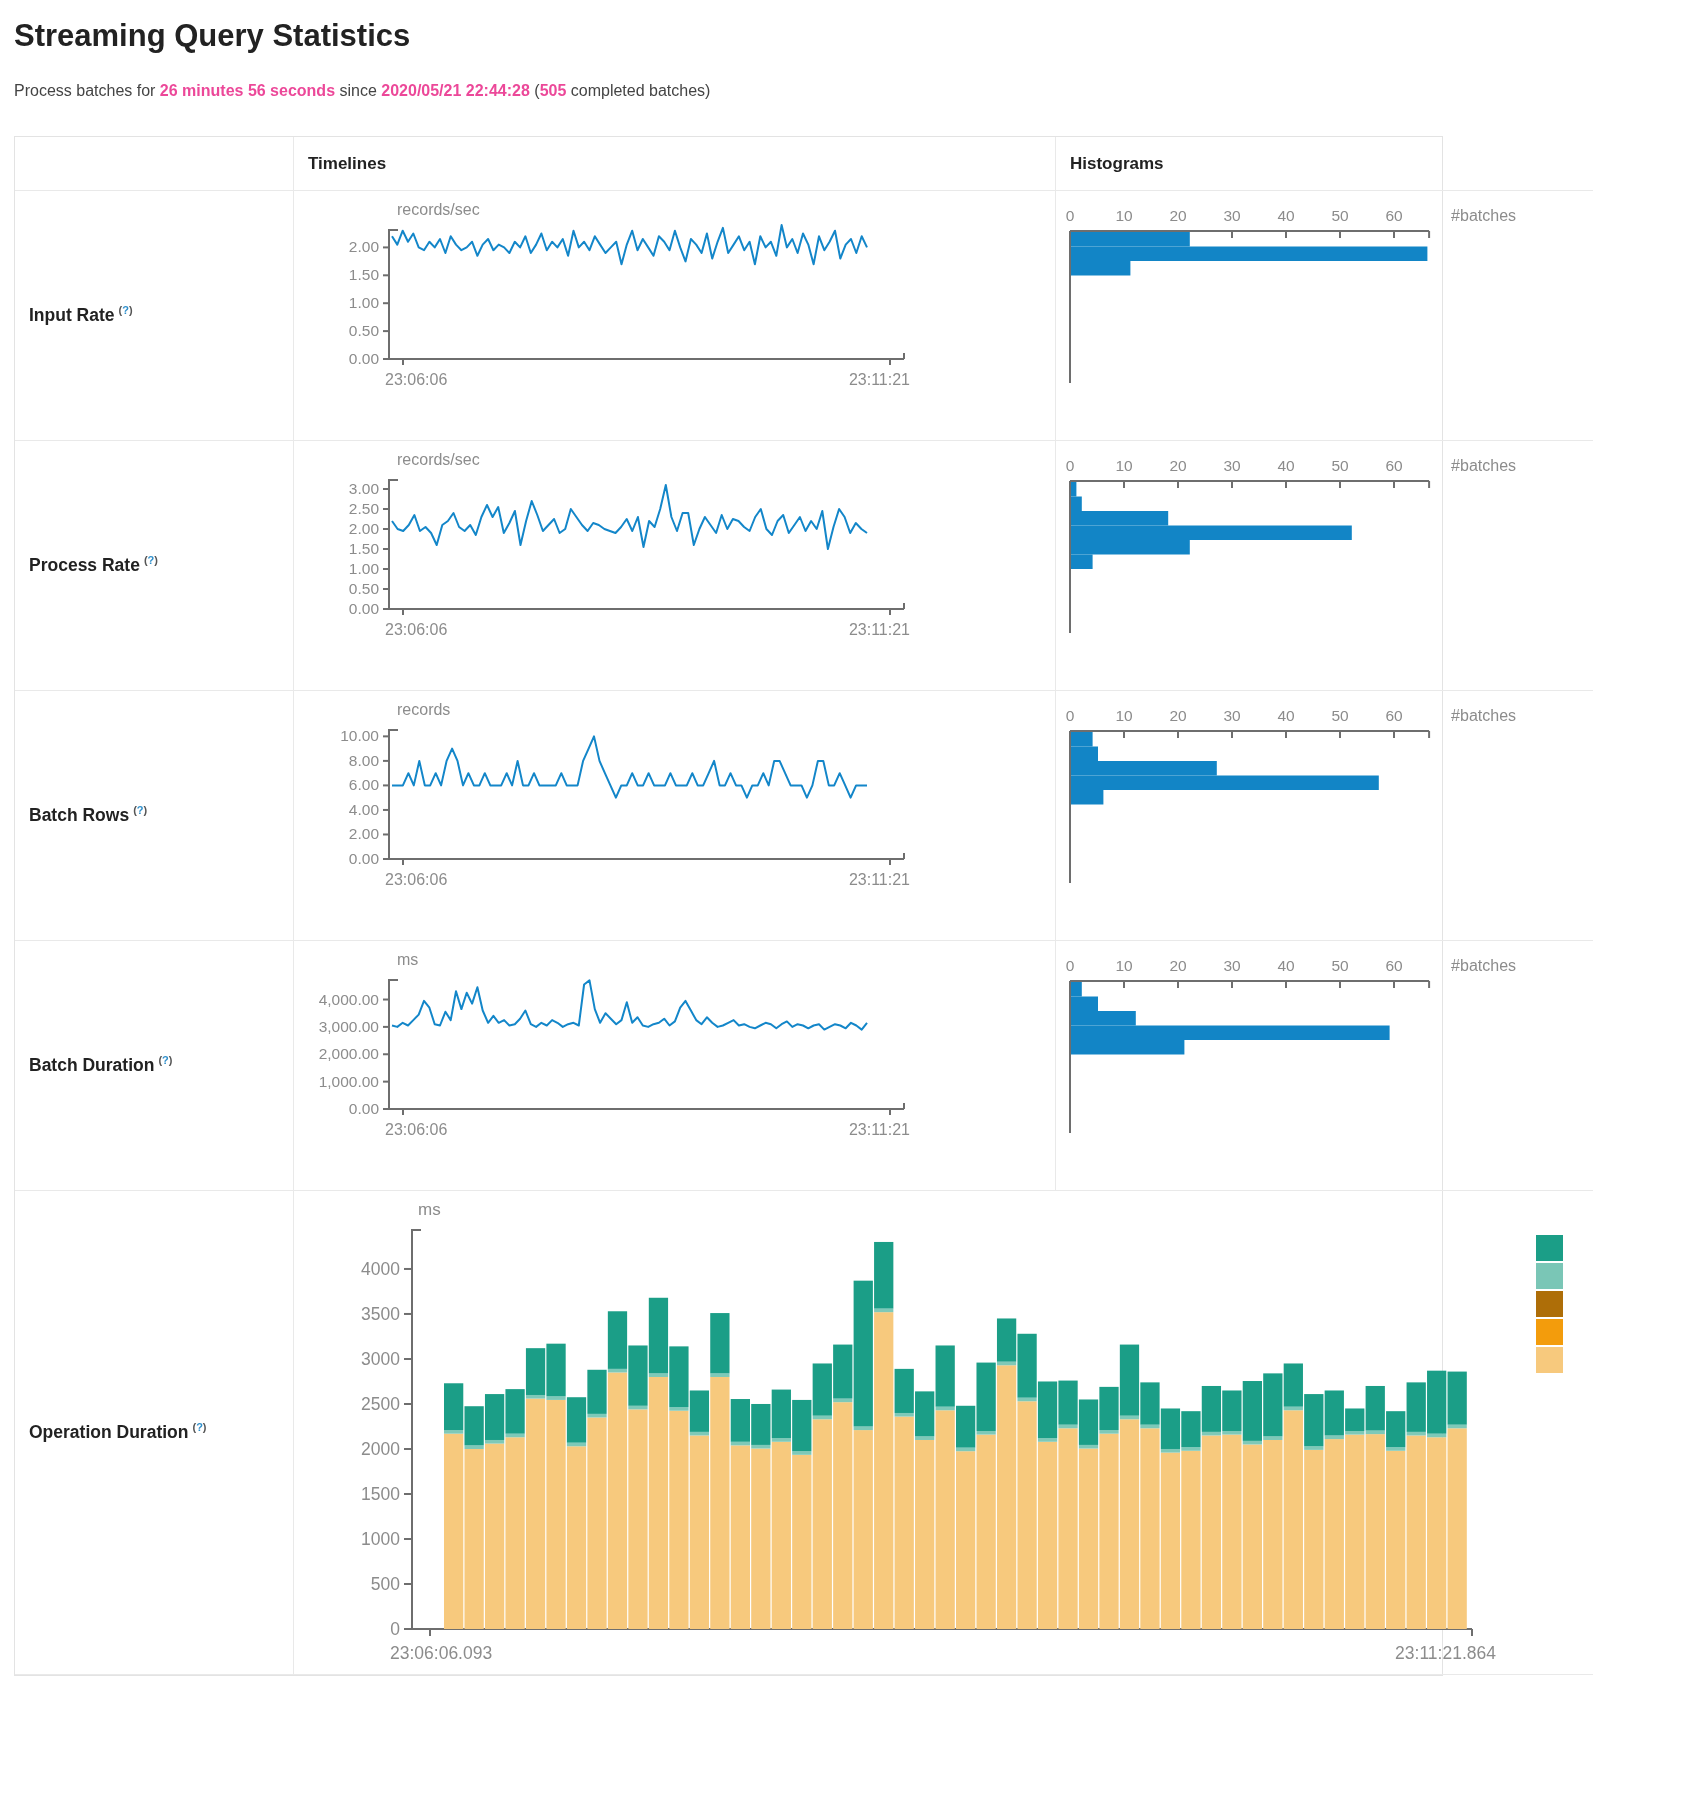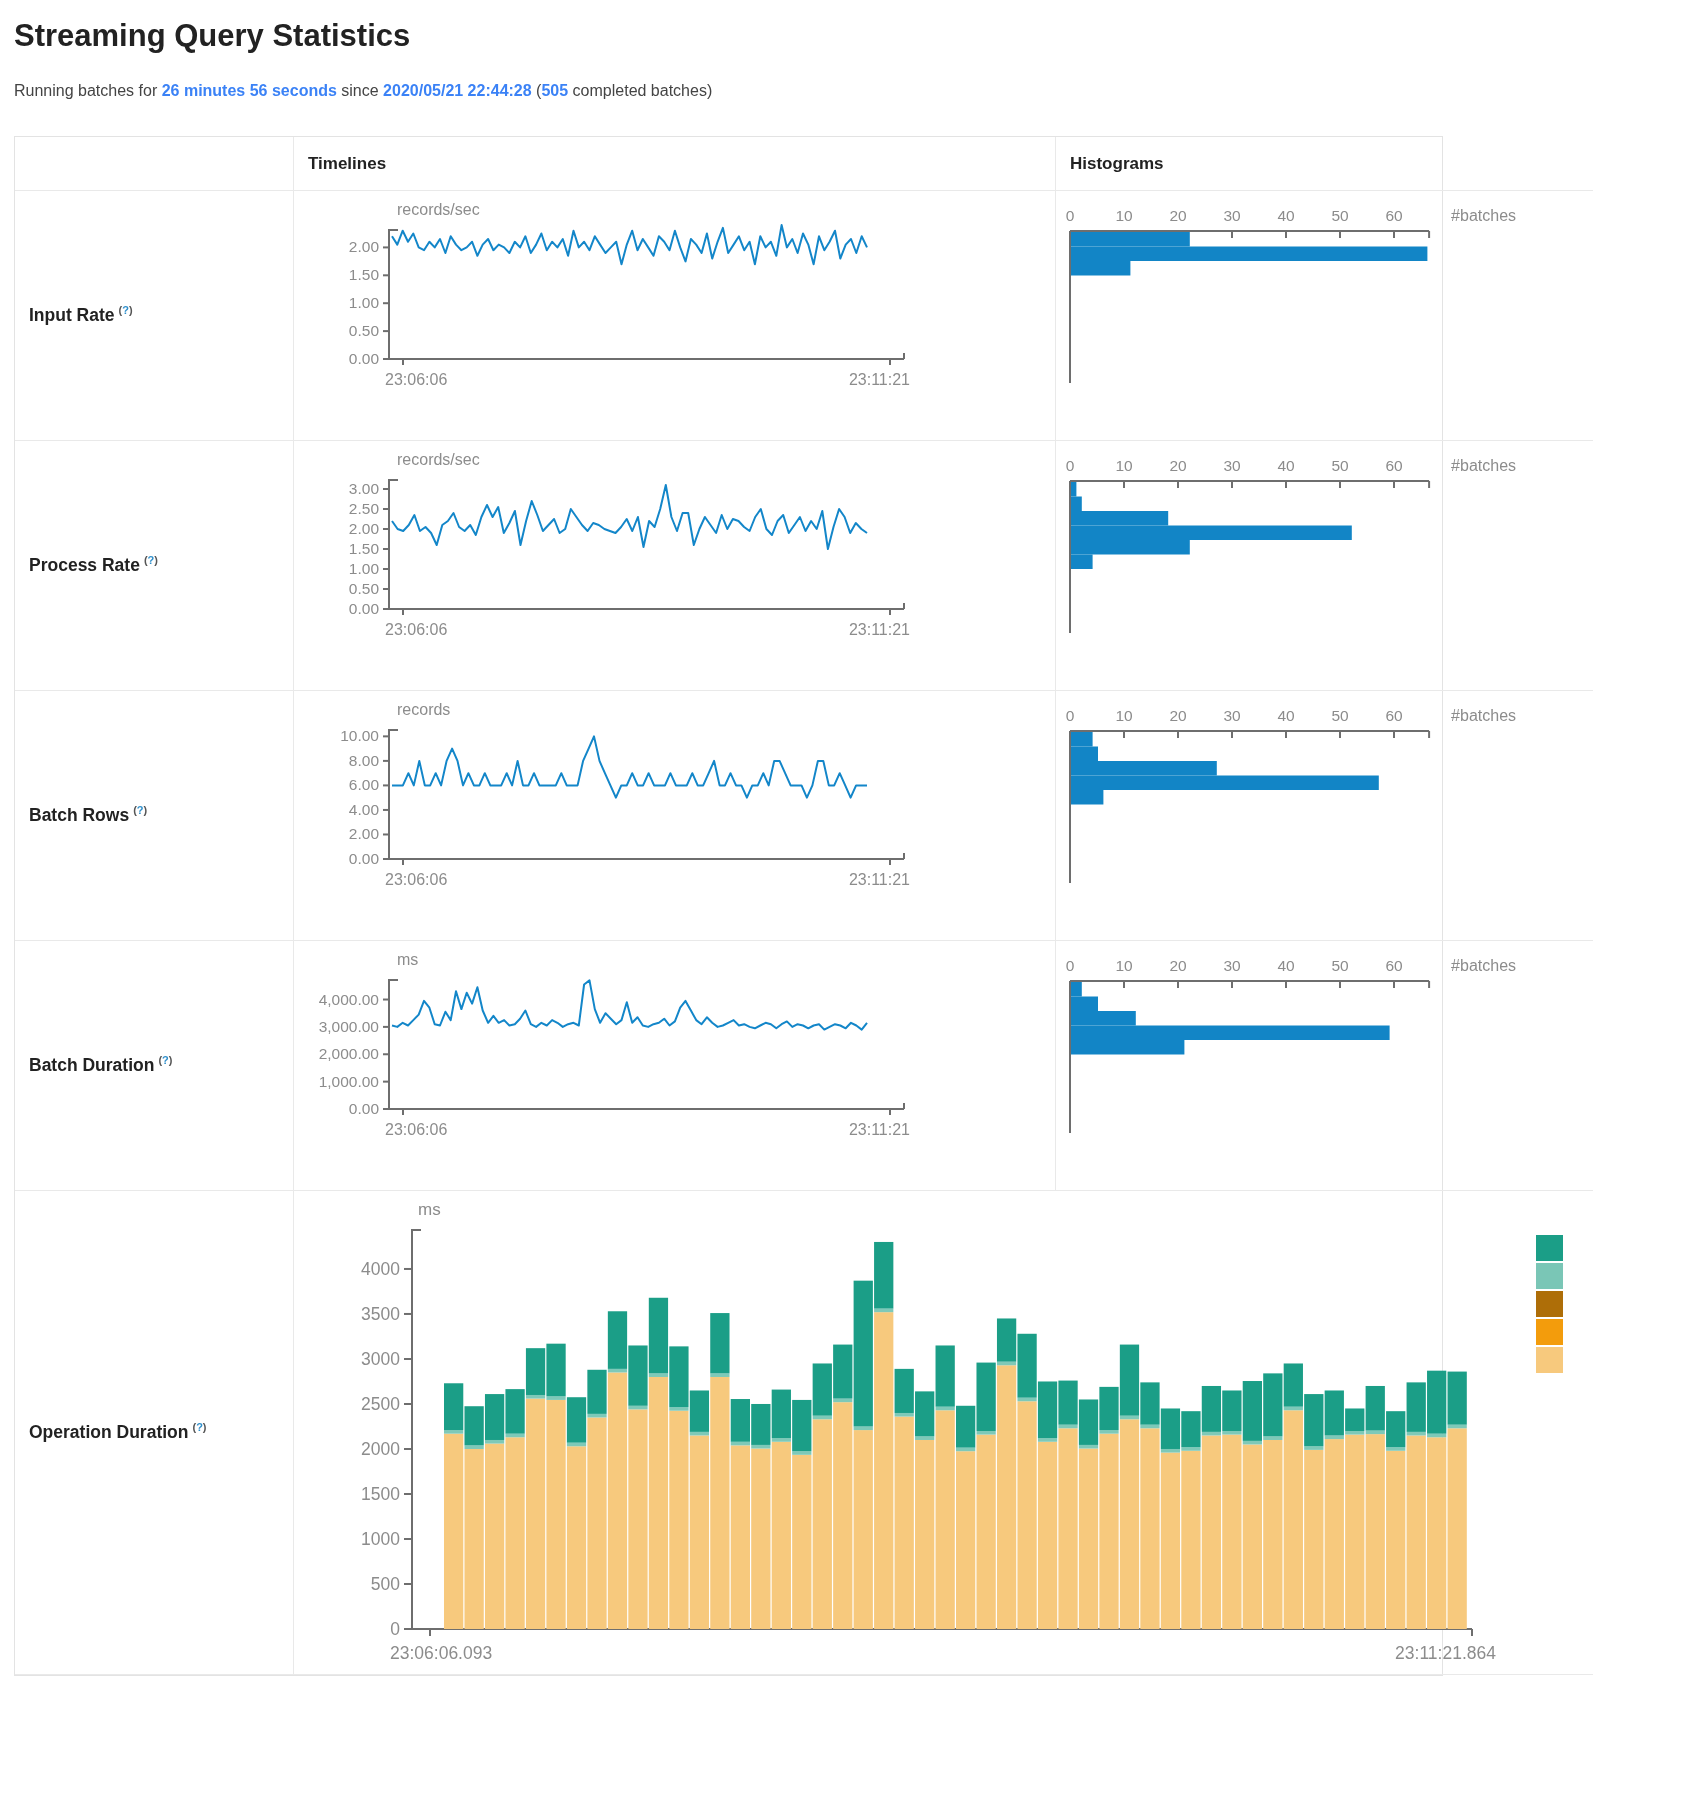--- a/index.html
+++ b/index.html
@@ -6,21 +6,21 @@
   html,body { background:#ffffff; }
   body {
     width: 1693px; height: 1820px;
     font-family: "Liberation Sans", "DejaVu Sans", sans-serif;
     color:#333;
     position: relative;
   }
   .page { padding: 12px 30px 0 14px; }
   h1.title { font-size: 31px; font-weight: bold; color:#222; margin-top: 6px; letter-spacing: 0; }
   .subtitle { margin-top: 28px; font-size: 16px; color:#444; }
-  .subtitle b { color:#3b82f6; }
+  .subtitle b { color:#ec4899; }
   .meta { margin-top: 36px; font-size: 16px; color:#444; }
   .meta div { margin-bottom: 10px; }
   .meta b { color:#111; }
 
   .stat-table {
     margin-top: 22px;
     width: 1429px;
     border: 1px solid #e3e3e3;
     display: grid;
     grid-template-columns: 279px 762px 537px;
@@ -39,21 +39,21 @@
   .legend { position: absolute; top: 44px; right: 30px; display: flex; flex-direction: column; gap: 2px; }
   .legend .swatch { width: 27px; height: 26px; }
 </style>
 </head>
 <body>
 
 <div class="page">
   <h1 class="title">Streaming Query Statistics</h1>
 
   <div class="subtitle">
-    <span>Running batches for </span><b>26 minutes 56 seconds</b><span> since </span><b>2020/05/21 22:44:28</b><span> (</span><b>505</b><span> completed batches)</span>
+    <span>Process batches for </span><b>26 minutes 56 seconds</b><span> since </span><b>2020/05/21 22:44:28</b><span> (</span><b>505</b><span> completed batches)</span>
   </div>
 
   <div class="meta">
   </div>
 
   <div class="stat-table">
 
     <div class="cell hcell"></div>
     <div class="cell hcell">Timelines</div>
     <div class="cell hcell">Histograms</div>

